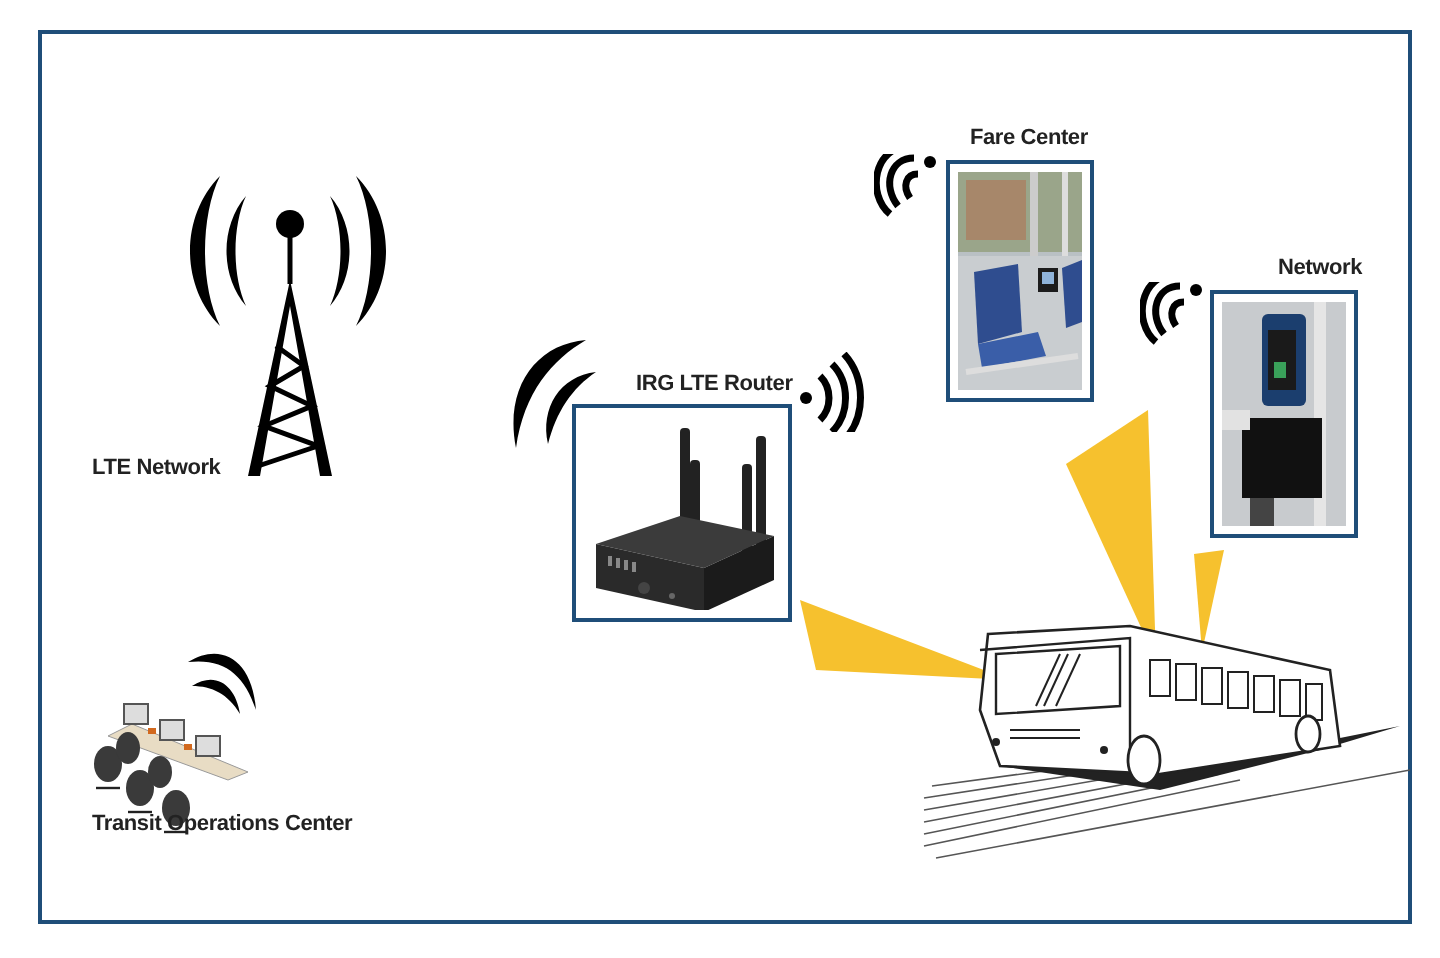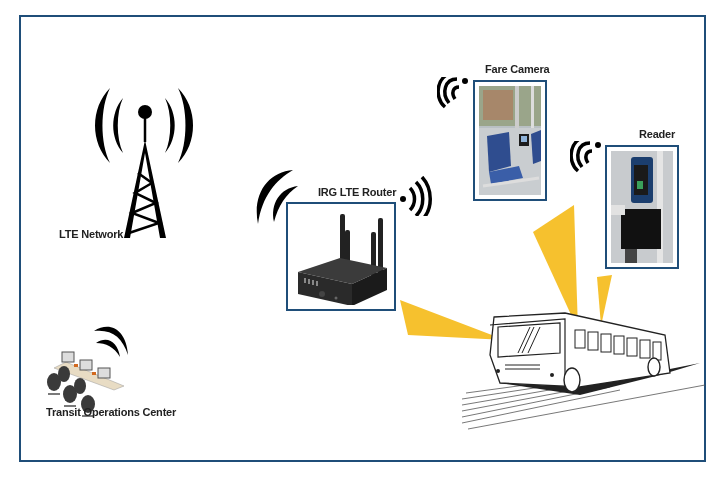--- a/index.html
+++ b/index.html
@@ -30,21 +30,21 @@
   <path d="M90,10 C110,30 110,65 90,85 C100,65 100,30 90,10 Z" fill="#000"></path>
   <path d="M77,20 C90,35 90,60 77,75 C84,60 84,35 77,20 Z" fill="#000"></path>
 
   <ellipse cx="57" cy="34" rx="7" ry="7" fill="#000"></ellipse>
   <line x1="57" y1="34" x2="57" y2="64" stroke="#000" stroke-width="2.5"></line>
 
   <polygon points="57,62 36,160 42,160 57,75 72,160 78,160" fill="#000"></polygon>
 
   <path d="M50,95 L64,105 L47,115 L68,125 L44,135 L71,145 L41,155" stroke="#000" stroke-width="2.5" fill="none"></path>
 </svg>
-<div class="label" style="left:46px;top:228px;margin-left:13px;">LTE Network</div>
+<div class="label" style="left:46px;top:228px;">LTE Network</div>
 
 <svg class="abs" style="left:248px;top:166px;" width="60" height="60" viewBox="0 0 60 60">
   <path d="M45,4 C20,6 4,28 10,58 C14,30 28,14 45,4 Z" fill="#000"></path>
   <path d="M50,20 C32,22 22,38 26,56 C30,40 38,28 50,20 Z" fill="#000"></path>
 </svg>
 <svg class="abs" style="left:398px;top:176px;" width="34" height="40" viewBox="0 0 34 40">
   <circle cx="5" cy="23" r="3" fill="#000"></circle>
   <path d="M12,12 C18,18 18,28 12,34" stroke="#000" stroke-width="3.5" fill="none"></path>
   <path d="M18,6 C27,15 27,31 18,40" stroke="#000" stroke-width="3.5" fill="none"></path>
   <path d="M24,1 C35,13 35,33 24,44" stroke="#000" stroke-width="3.5" fill="none"></path>
@@ -74,21 +74,21 @@
     </svg>
   </div>
 </div>
 
 <svg class="abs" style="left:437px;top:77px;" width="34" height="32" viewBox="0 0 34 32">
   <circle cx="28" cy="4" r="3" fill="#000"></circle>
   <path d="M22,10 C16,10 14,16 18,22" stroke="#000" stroke-width="3.5" fill="none"></path>
   <path d="M20,2 C8,2 4,16 12,26" stroke="#000" stroke-width="3.5" fill="none"></path>
   <path d="M18,-4 C0,-4 -4,20 8,30" stroke="#000" stroke-width="3.5" fill="none"></path>
 </svg>
-<div class="label" style="left:485px;top:63px;">Fare Camera</div>
+<div class="label" style="left:485px;top:63px;">Fare Center</div>
 <div class="photo-box" style="left:473px;top:80px;width:74px;height:121px;">
   <div class="photo-inner" style="background:#b9c0c4;">
     <svg width="66" height="113" viewBox="0 0 66 113">
       <rect x="0" y="0" width="66" height="40" fill="#9aa58a"></rect>
       <rect x="4" y="4" width="30" height="30" fill="#a7876a"></rect>
       <rect x="36" y="0" width="4" height="113" fill="#ccc"></rect>
       <rect x="52" y="0" width="3" height="113" fill="#ddd"></rect>
       <rect x="0" y="42" width="66" height="71" fill="#c9cdd0"></rect>
       <path d="M8,50 L30,46 L32,80 L10,86 Z" fill="#2f4d8f"></path>
       <path d="M10,86 L40,80 L44,92 L12,98 Z" fill="#3a5ea8"></path>
@@ -99,21 +99,21 @@
     </svg>
   </div>
 </div>
 
 <svg class="abs" style="left:570px;top:141px;" width="34" height="32" viewBox="0 0 34 32">
   <circle cx="28" cy="4" r="3" fill="#000"></circle>
   <path d="M22,10 C16,10 14,16 18,22" stroke="#000" stroke-width="3.5" fill="none"></path>
   <path d="M20,2 C8,2 4,16 12,26" stroke="#000" stroke-width="3.5" fill="none"></path>
   <path d="M18,-4 C0,-4 -4,20 8,30" stroke="#000" stroke-width="3.5" fill="none"></path>
 </svg>
-<div class="label" style="left:639px;top:128px;">Reader</div>
+<div class="label" style="left:639px;top:128px;">Network</div>
 <div class="photo-box" style="left:605px;top:145px;width:74px;height:124px;">
   <div class="photo-inner" style="background:#d6d8da;">
     <svg width="66" height="116" viewBox="0 0 66 116">
       <rect x="0" y="0" width="66" height="116" fill="#c8cbce"></rect>
       <rect x="46" y="0" width="6" height="116" fill="#e5e5e5"></rect>
       <rect x="20" y="6" width="22" height="46" rx="3" fill="#1b3e6e"></rect>
       <rect x="23" y="14" width="14" height="30" fill="#1a1a1a"></rect>
       <rect x="26" y="30" width="6" height="8" fill="#3aa05a"></rect>
       <rect x="10" y="58" width="40" height="40" fill="#111"></rect>
       <rect x="0" y="54" width="14" height="10" fill="#e2e2e2"></rect>

